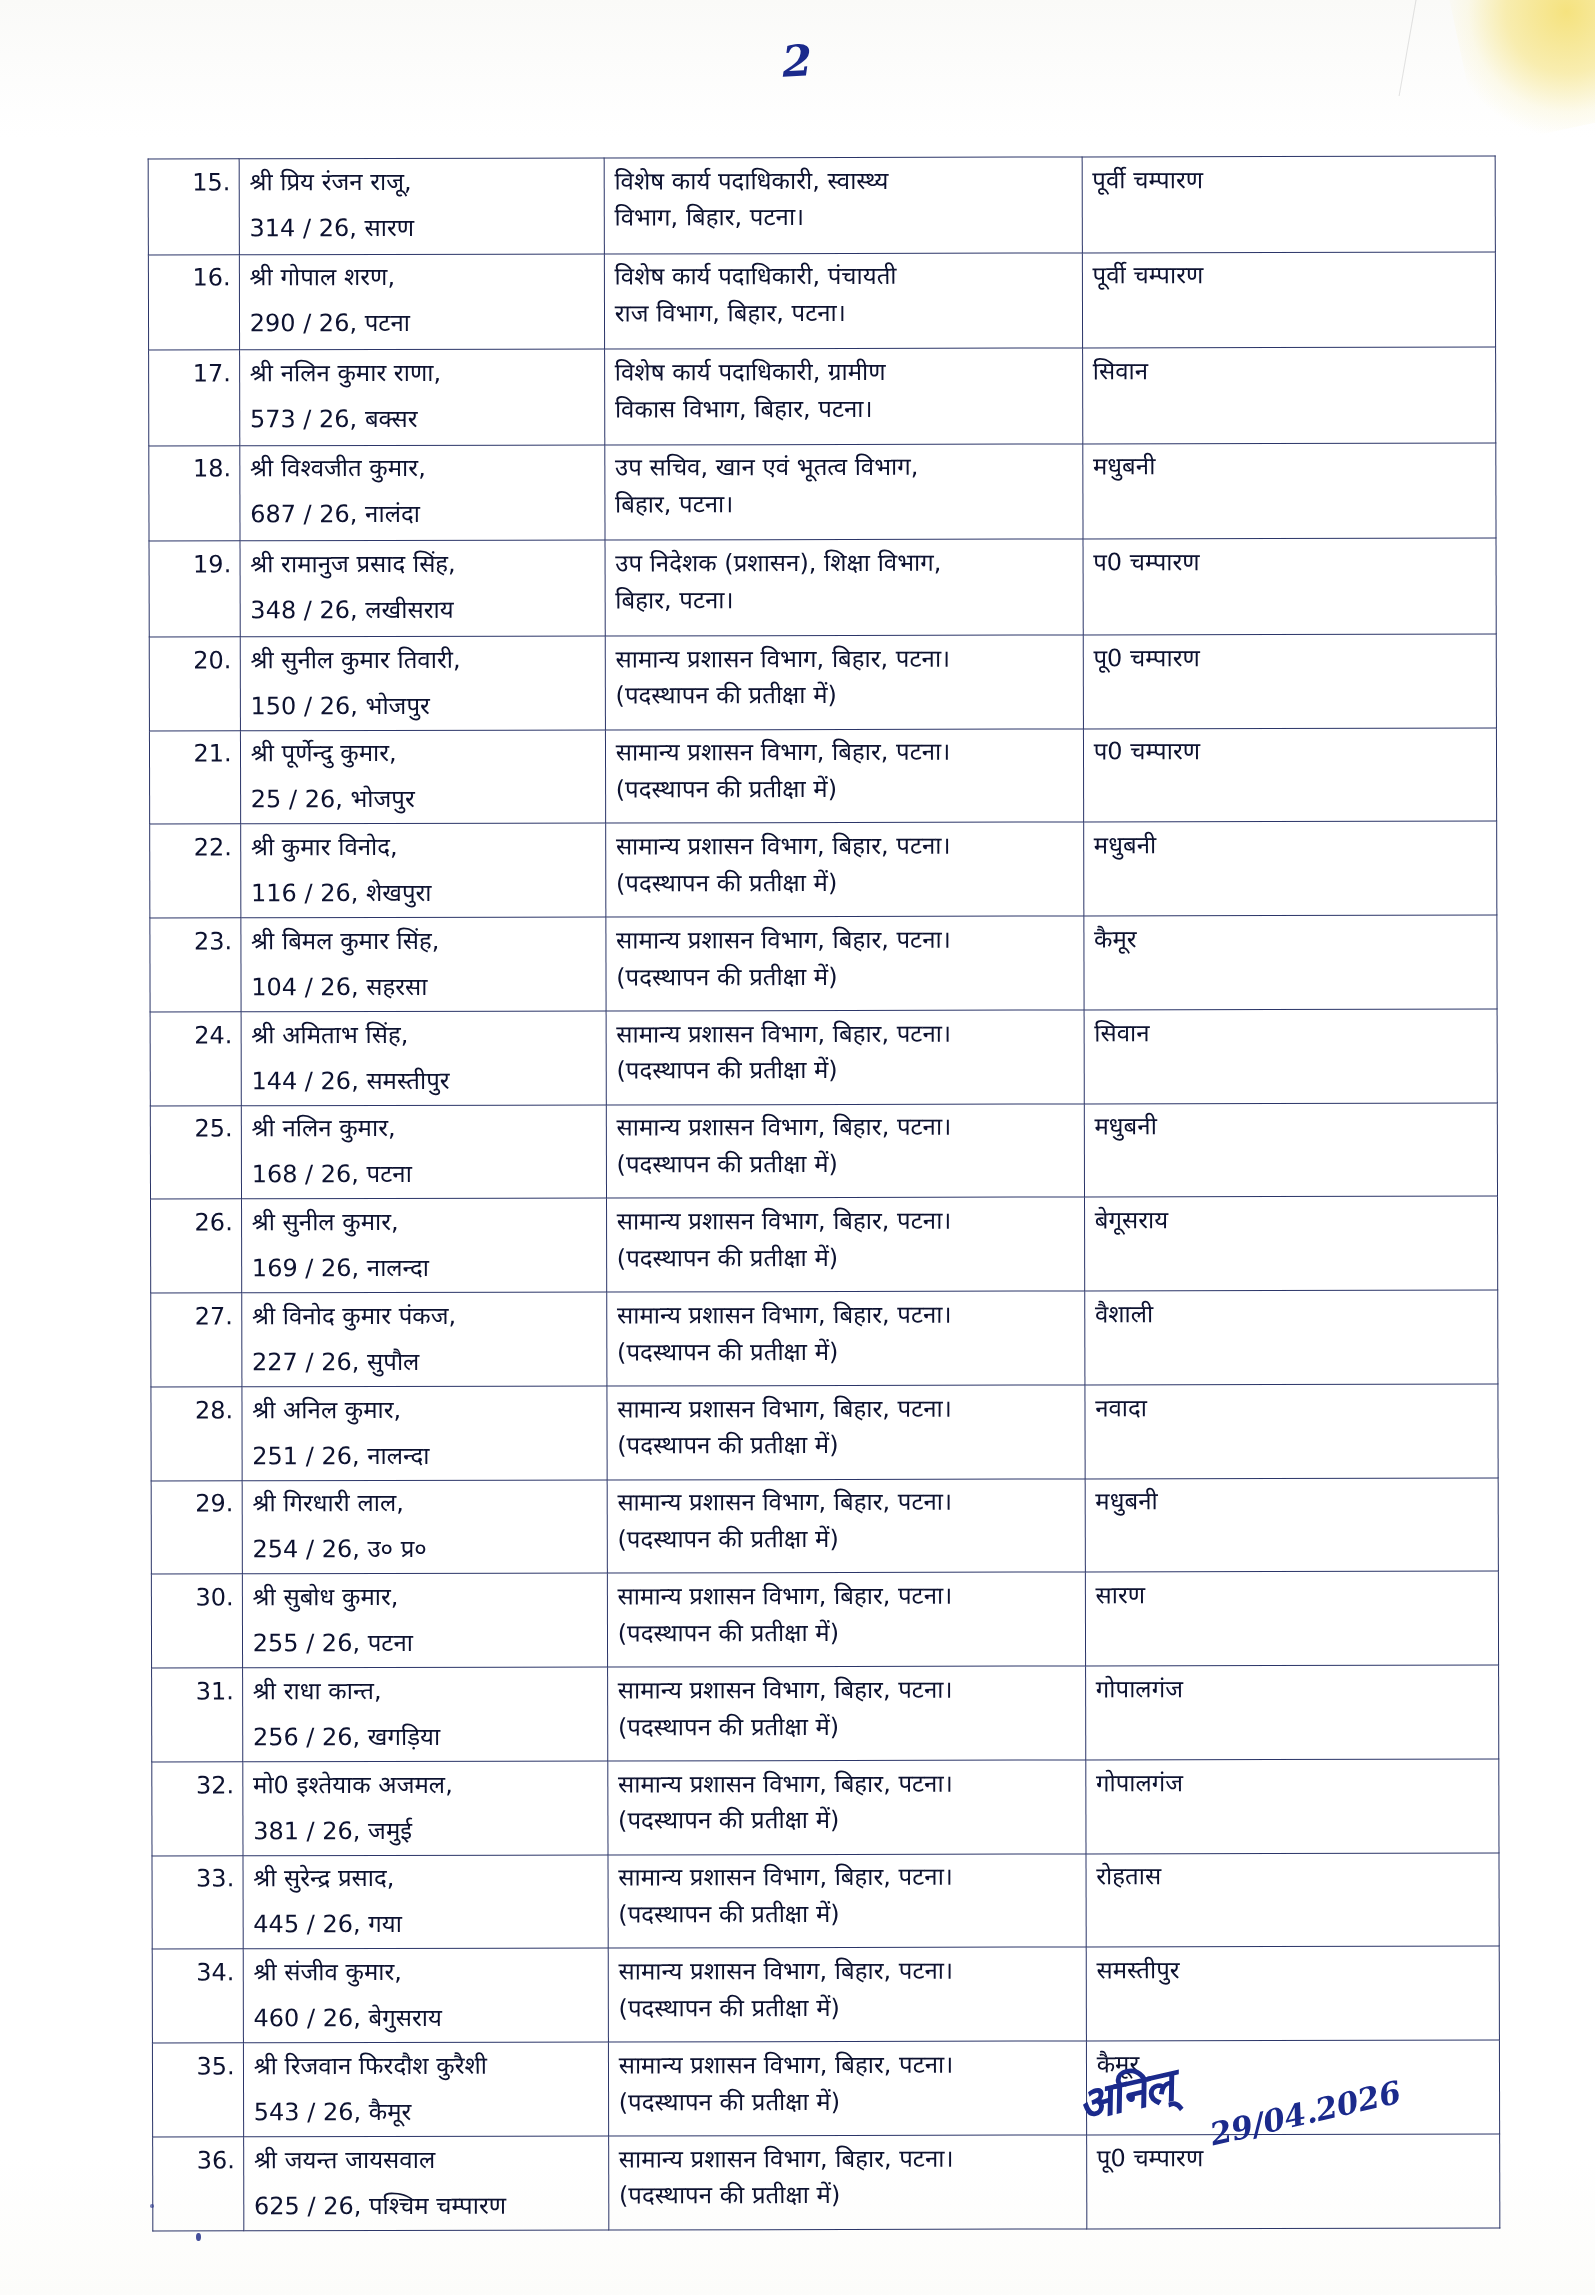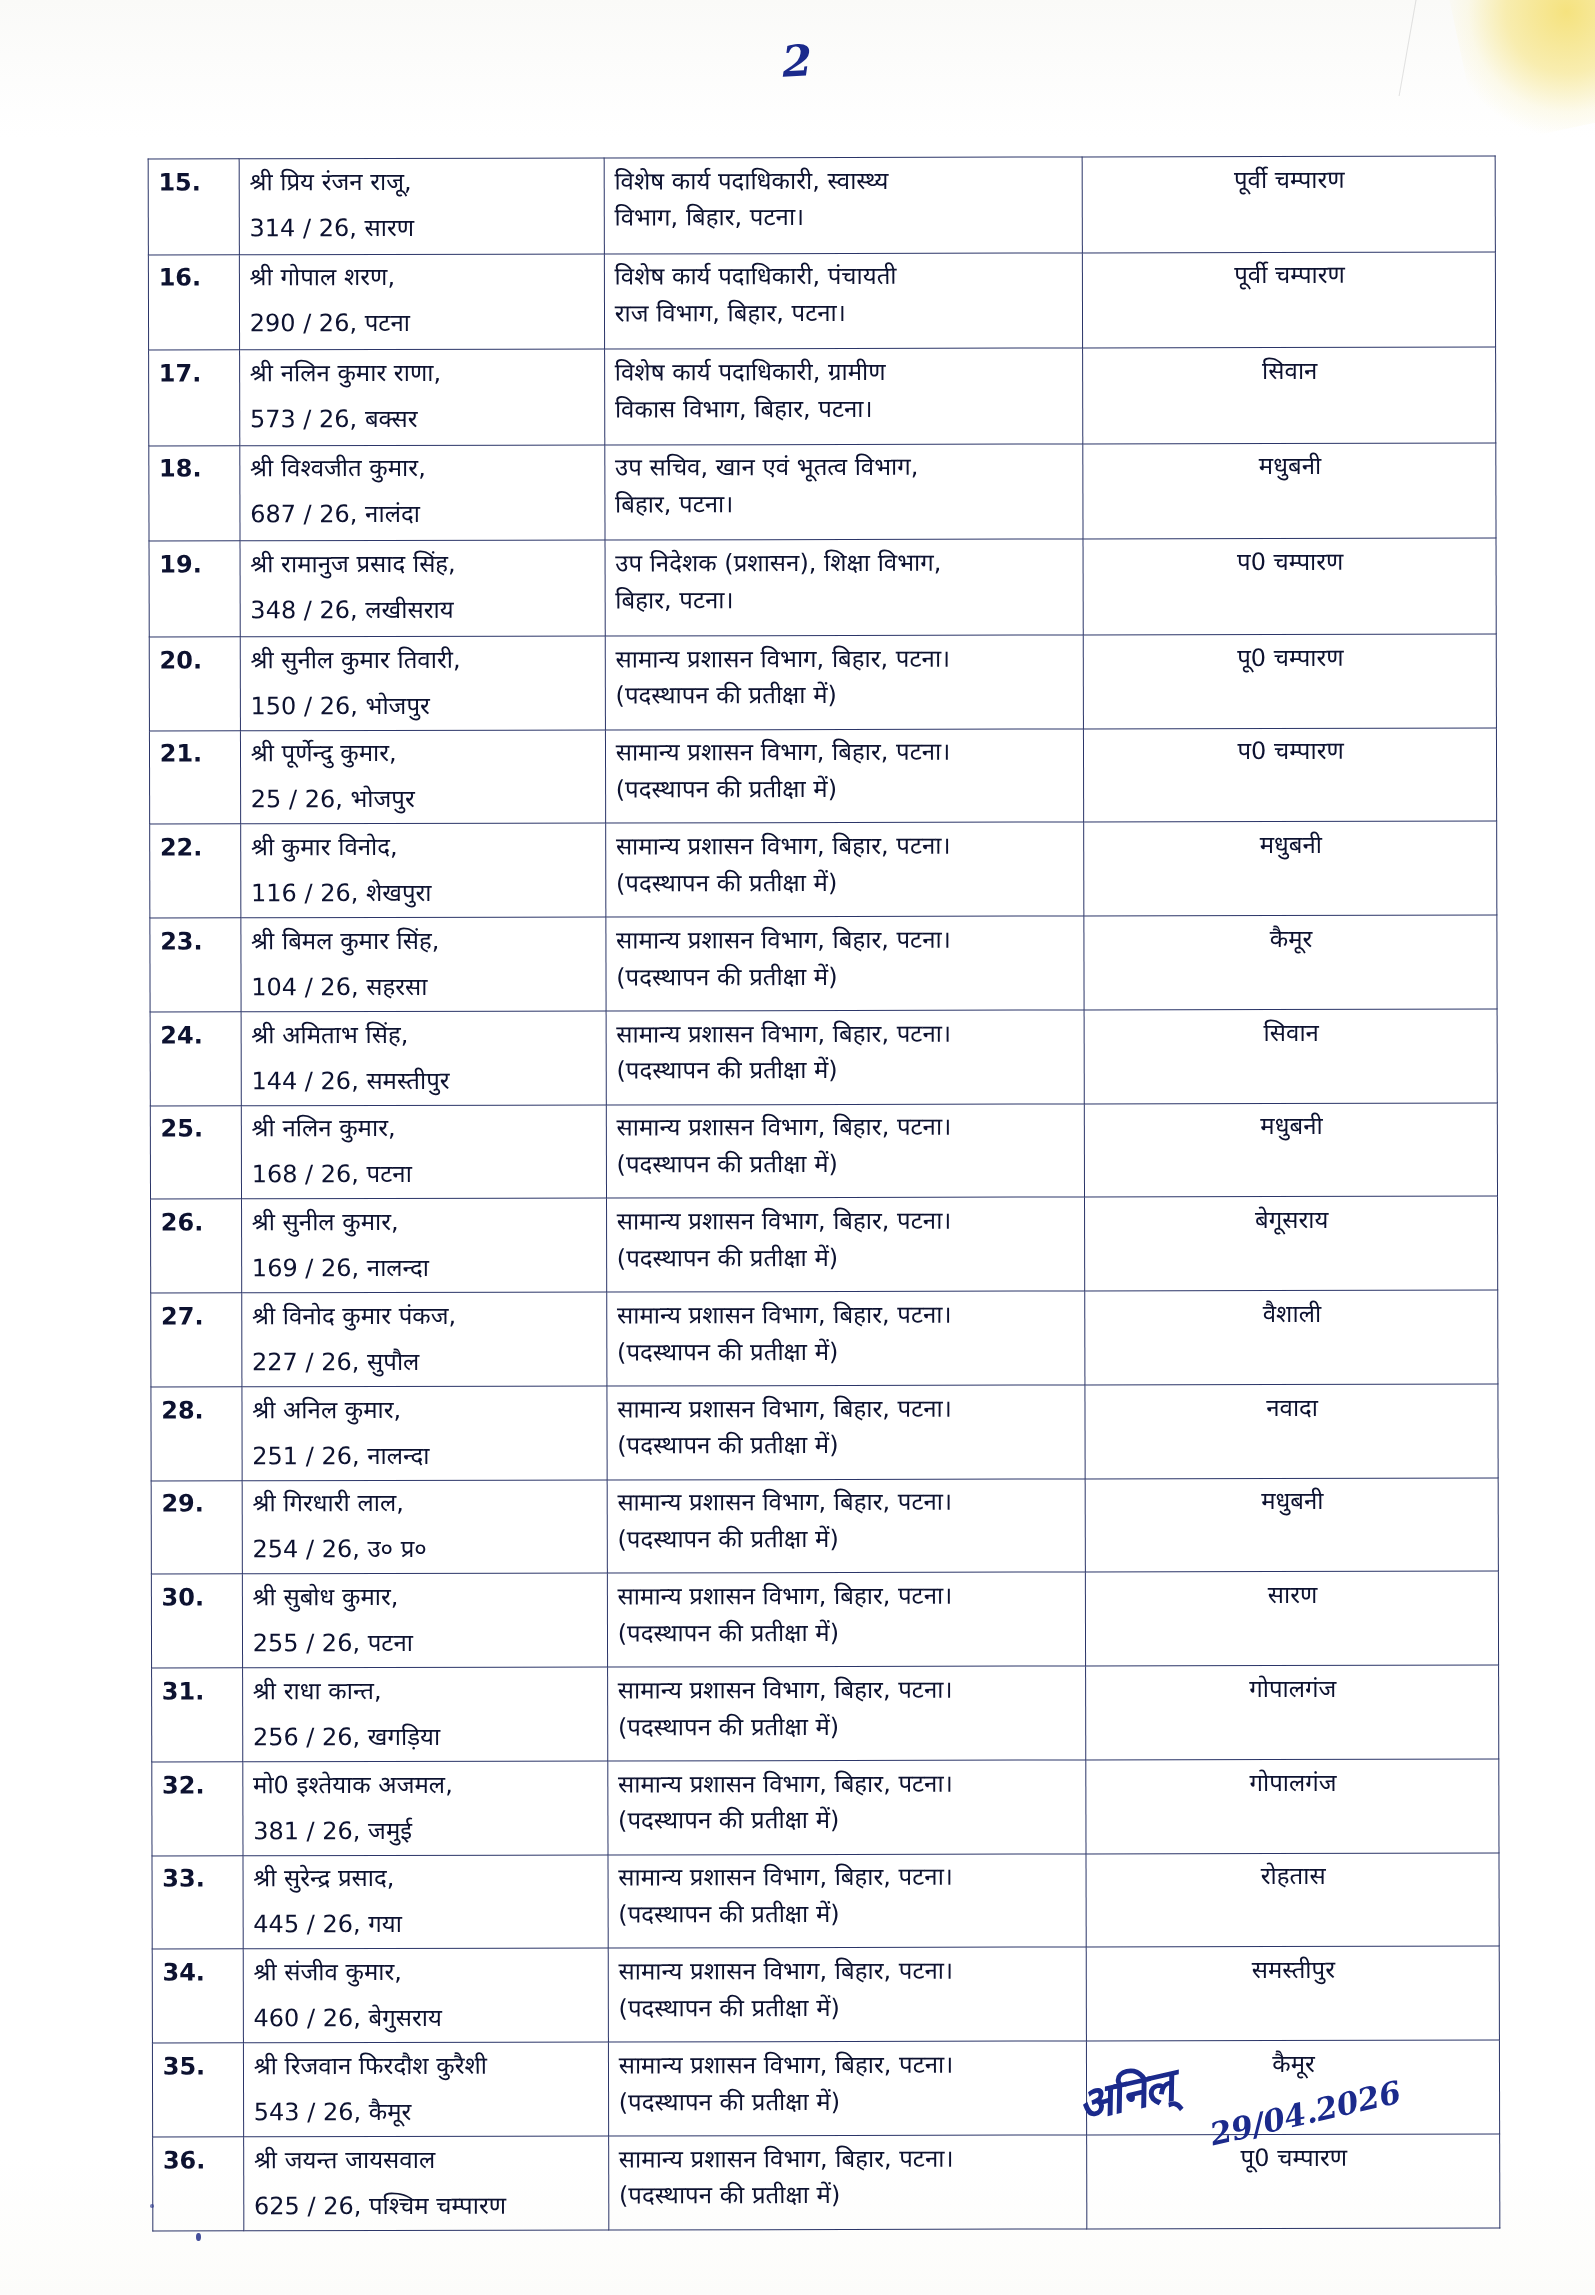--- a/index.html
+++ b/index.html
@@ -90,38 +90,37 @@
     border: 1.4px solid #2b3568;
     vertical-align: top;
     padding: 5.6px 8.3px 7px 9.7px;
     color: #0d1230;
     font-size: 24px;
     line-height: 1.42;
     font-family: "DejaVu Sans", "Liberation Sans", sans-serif;
   }
   td.c-sl {
     width: 72px;
-    text-align: left;
+    text-align: right;
     vertical-align: top;
     padding-top: 7px;
     font-size: 28px;
     font-family: "DejaVu Serif", "Liberation Serif", serif;
-    font-weight: 700;
+    font-weight: 400;
   }
   td.c-name {
     width: 346px;
     padding-left: 14px;
   }
   td.c-post {
     width: 459px;
     padding-left: 12.5px;
   }
   td.c-dist {
     width: 394px;
-    text-align: center;
     vertical-align: middle;
     font-size: 26px;
     padding-left: 5.6px;
     padding-right: 5.6px;
   }
   .line2 {
     display: block;
     margin-top: 2.8px;
   }
   .name-line1 { display: block; white-space: nowrap; }

